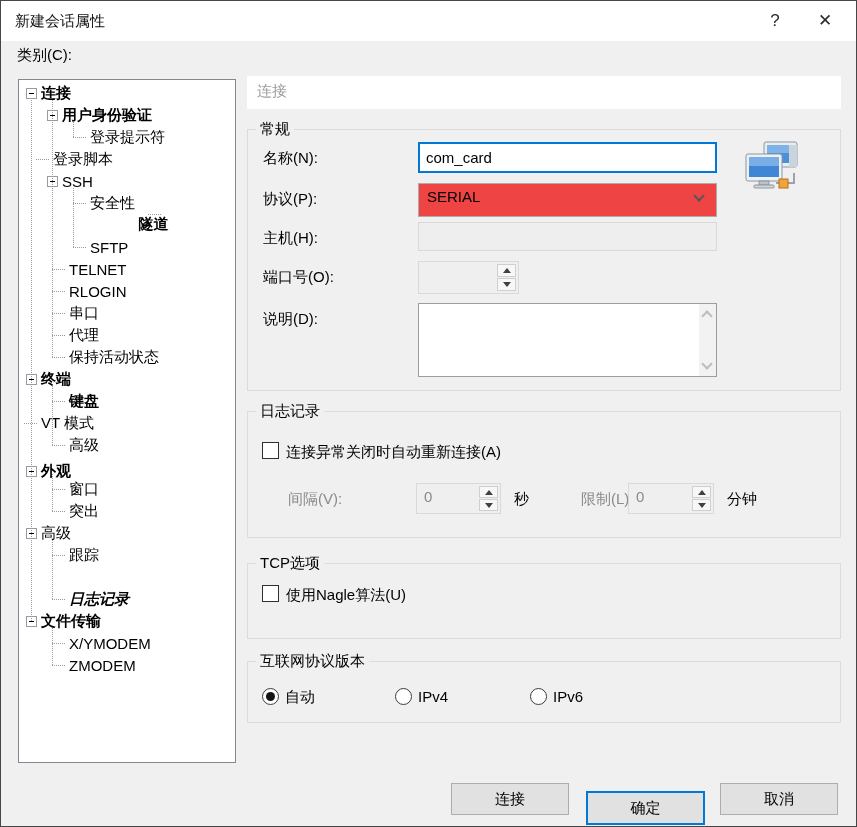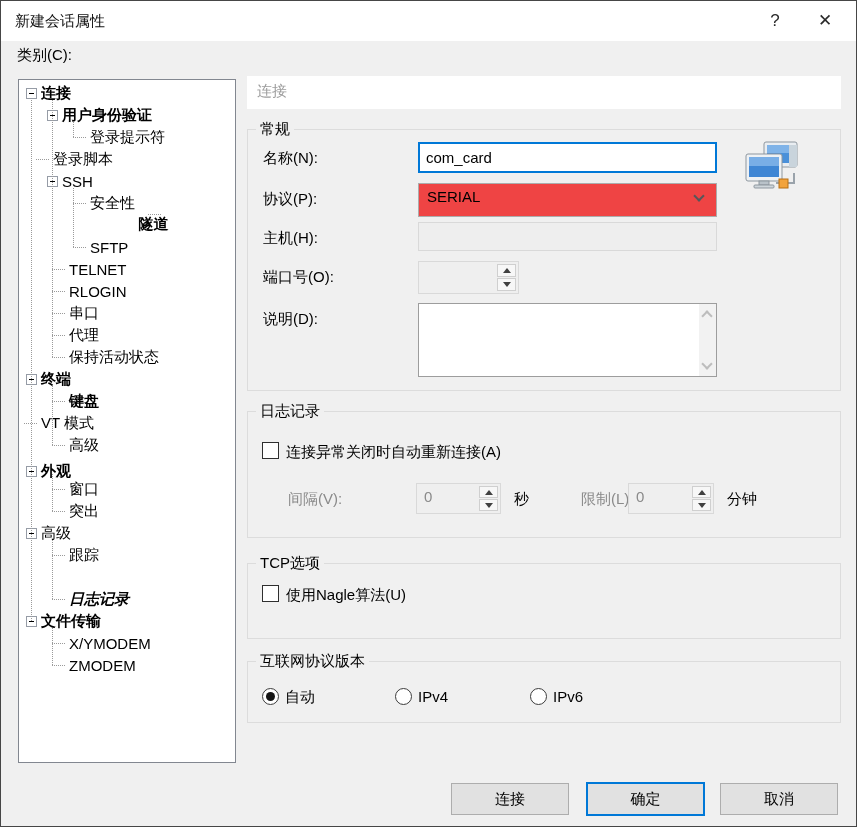--- a/index.html
+++ b/index.html
@@ -64,21 +64,21 @@
   .sb-dn { bottom:8px; transform:rotate(45deg); }
 
   .cbx { position:absolute; width:17px; height:17px; background:#fff; border:1px solid #2f2f2f; }
   .radio { position:absolute; width:17px; height:17px; border:1px solid #3c3c3c;
            border-radius:50%; background:#fff; }
   .radio.sel::after { content:""; position:absolute; left:3px; top:3px; width:9px; height:9px;
            border-radius:50%; background:#151515; }
 
   .btn { position:absolute; height:32px; background:#e1e1e1; border:1px solid #adadad;
          text-align:center; line-height:30px; font-size:15px; cursor:default; }
-  .btn-default { border:2px solid #0078d7; line-height:29px; }
+  .btn-default { border:2px solid #0078d7; line-height:29px;margin-top:9px; }
 
   .sess-icon { position:absolute; left:741px; top:136px; }
 </style>
 </head>
 <body>
 
 <div class="win">
 
   <div class="titlebar">
     <span class="title">新建会话属性</span>

